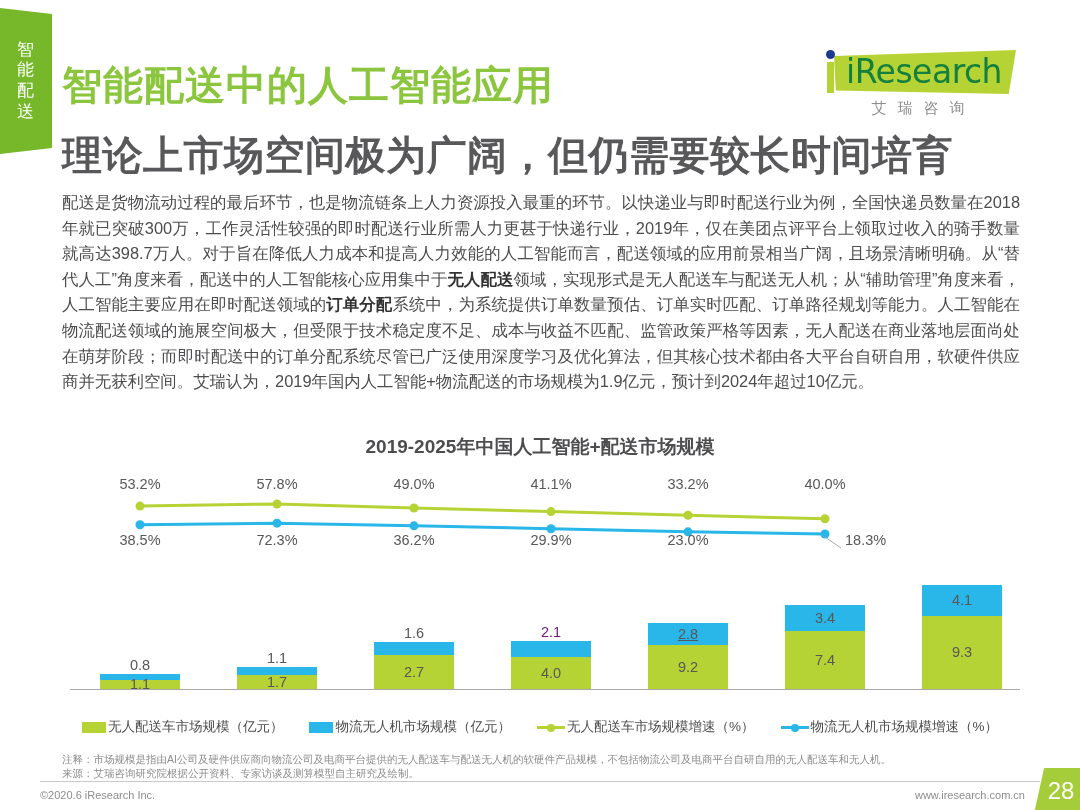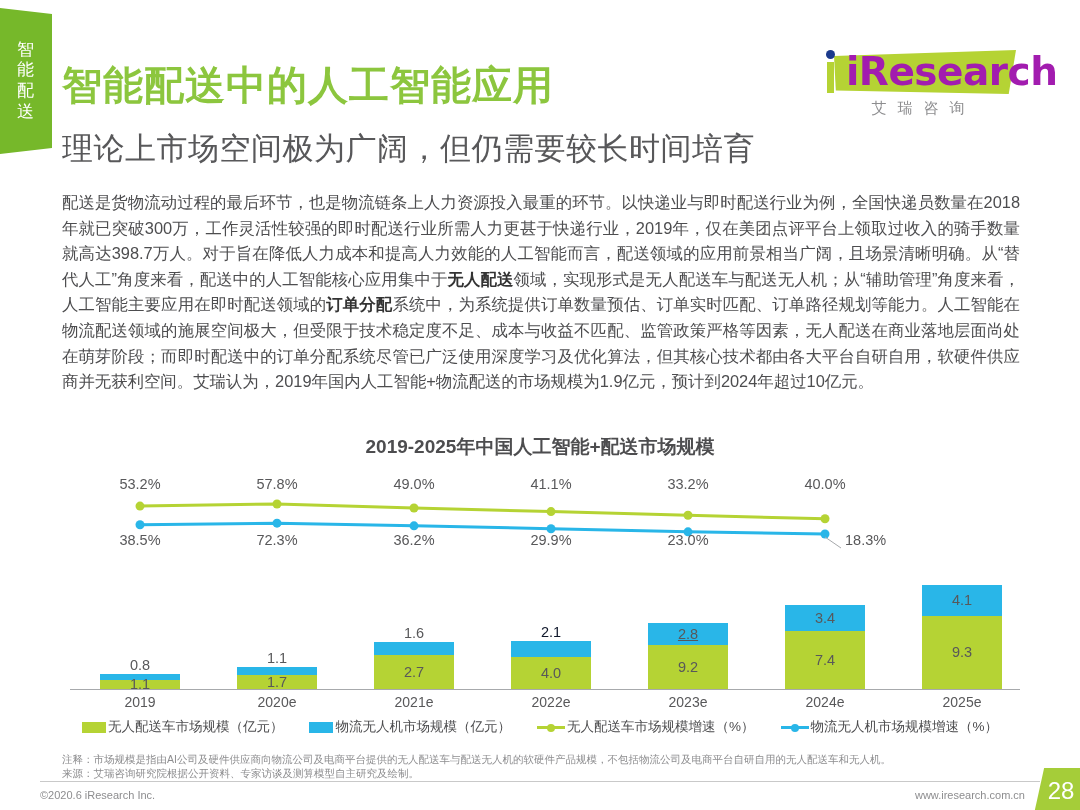--- a/index.html
+++ b/index.html
@@ -38,38 +38,38 @@
     position:absolute; left:8px; top:4px;
     width:9px; height:9px; border-radius:50%;
     background:#1b3a8c;
   }
   .logo-i-stem{
     position:absolute; left:9px; top:16px;
     width:7px; height:31px; background:#b5d334;
   }
   .logo-text{
     position:absolute; left:28px; top:6px;
-    font-size:39px; font-weight:bold; color:#a21caf;
+    font-size:33px; font-weight:normal; color:#15803d;
     letter-spacing:-0.5px; line-height:40px;
     font-family:"DejaVu Sans",sans-serif;
   }
   .logo-cn{
     margin-top:3px; font-size:15px; color:#8d8d8f;
     letter-spacing:11px; text-indent:11px;
   }
 
   
   .h1{
     position:absolute; left:62px; top:58px;
     font-size:40px; font-weight:bold; color:#8cc63e;
     letter-spacing:1px;
   }
   .h2{
     position:absolute; left:62px; top:128px;
-    font-size:31px; font-weight:normal; color:#58585a;
+    font-size:40px; font-weight:bold; color:#58585a;
     letter-spacing:0.5px;
   }
 
   
   .body-copy{
     position:absolute; left:62px; top:190px; width:958px;
     font-size:16.4px; line-height:25.6px; color:#4d4d4f;
     text-align:justify; text-justify:inter-ideograph;
   }
   .body-copy b{ font-weight:bold; color:#333; }
@@ -268,21 +268,21 @@
         <div class="bar-col" style="left: 352px;">
           <div class="seg blue tiny" style="height: 12.4179px;">
             <span class="v" style="top: -17px; color: rgb(88, 88, 90);">1.6</span>
           </div>
           <div class="seg green" style="height: 34px;">
             <span class="v">2.7</span>
           </div>
         </div>
         <div class="bar-col" style="left: 489px;">
           <div class="seg blue tiny" style="height: 16.2985px;">
-            <span class="v" style="top: -17px; color: #0f172a;">2.1</span>
+            <span class="v" style="top: -17px; color: #701a75;">2.1</span>
           </div>
           <div class="seg green" style="height: 31.0448px;">
             <span class="v">4.0</span>
           </div>
         </div>
         <div class="bar-col" style="left: 626px;">
           <div class="seg blue" style="height: 21.7313px; text-decoration: underline;">
             <span class="v">2.8</span>
           </div>
           <div class="seg green" style="height: 43.4627px;">
@@ -301,29 +301,20 @@
           <div class="seg blue" style="height: 31.8209px;">
             <span class="v">4.1</span>
           </div>
           <div class="seg green" style="height: 72.1791px;">
             <span class="v">9.3</span>
           </div>
         </div>
       </div>
   </div>
 
-  <div class="xlabels" id="xlabels">
-      <div class="xlab" style="left: 78px;">2019</div>
-      <div class="xlab" style="left: 215px;">2020e</div>
-      <div class="xlab" style="left: 352px;">2021e</div>
-      <div class="xlab" style="left: 489px;">2022e</div>
-      <div class="xlab" style="left: 626px;">2023e</div>
-      <div class="xlab" style="left: 763px;">2024e</div>
-      <div class="xlab" style="left: 900px;">2025e</div>
-    </div>
 </div>
 
 <div class="legend" id="legend">
     <div class="lg-item">
       <span class="sw-box green"></span>
       <span>无人配送车市场规模（亿元）</span>
     </div>
     <div class="lg-item">
       <span class="sw-box blue"></span>
       <span>物流无人机市场规模（亿元）</span>

